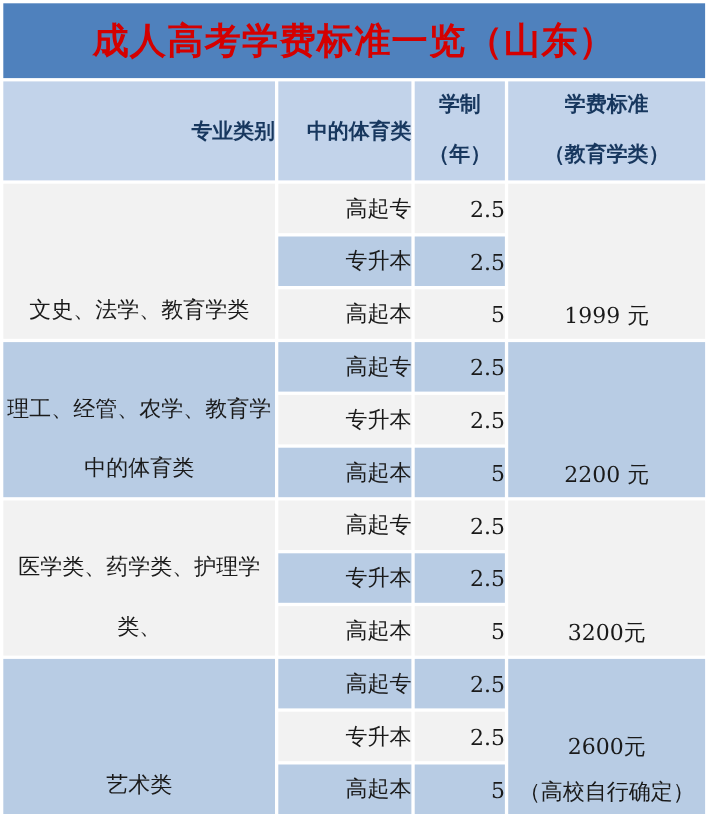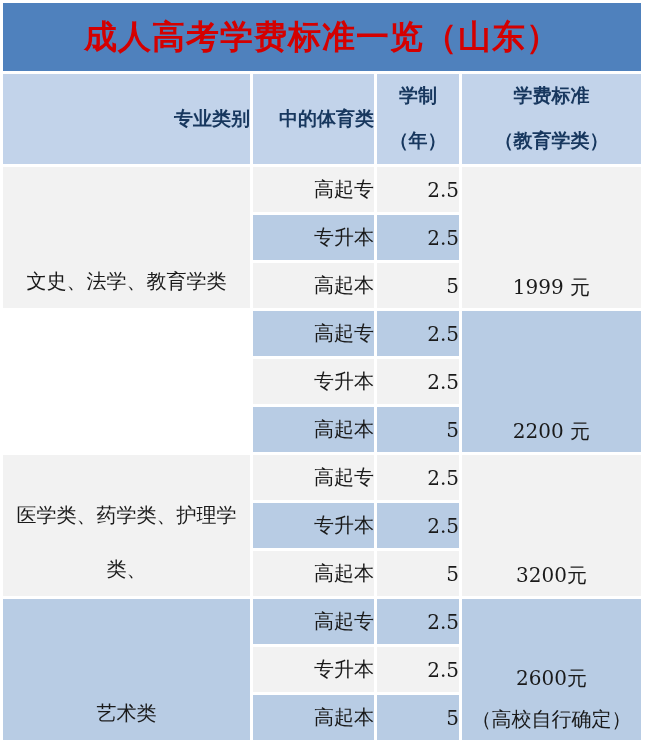--- a/index.html
+++ b/index.html
@@ -66,20 +66,24 @@
     <div class="cell c3 gray" style="grid-row:2">2.5</div>
     <div class="cell c2 blue" style="grid-row:3">专升本</div>
     <div class="cell c3 blue" style="grid-row:3">2.5</div>
     <div class="cell c2 gray" style="grid-row:4">高起本</div>
     <div class="cell c3 gray" style="grid-row:4">5</div>
     <div class="cell fee c4 gray multi" style="grid-row:2/span 3">
       <span class="line">1999 元</span>
 
     </div>
 
+    <div class="cell cat c1 blue multi" style="grid-row:5/span 3">
+      <span class="line">理工、经管、农学、教育学</span>
+      <span class="line">中的体育类</span>
+    </div>
     <div class="cell c2 blue" style="grid-row:5">高起专</div>
     <div class="cell c3 blue" style="grid-row:5">2.5</div>
     <div class="cell c2 gray" style="grid-row:6">专升本</div>
     <div class="cell c3 gray" style="grid-row:6">2.5</div>
     <div class="cell c2 blue" style="grid-row:7">高起本</div>
     <div class="cell c3 blue" style="grid-row:7">5</div>
     <div class="cell fee c4 blue multi" style="grid-row:5/span 3">
       <span class="line">2200 元</span>
 
     </div>

